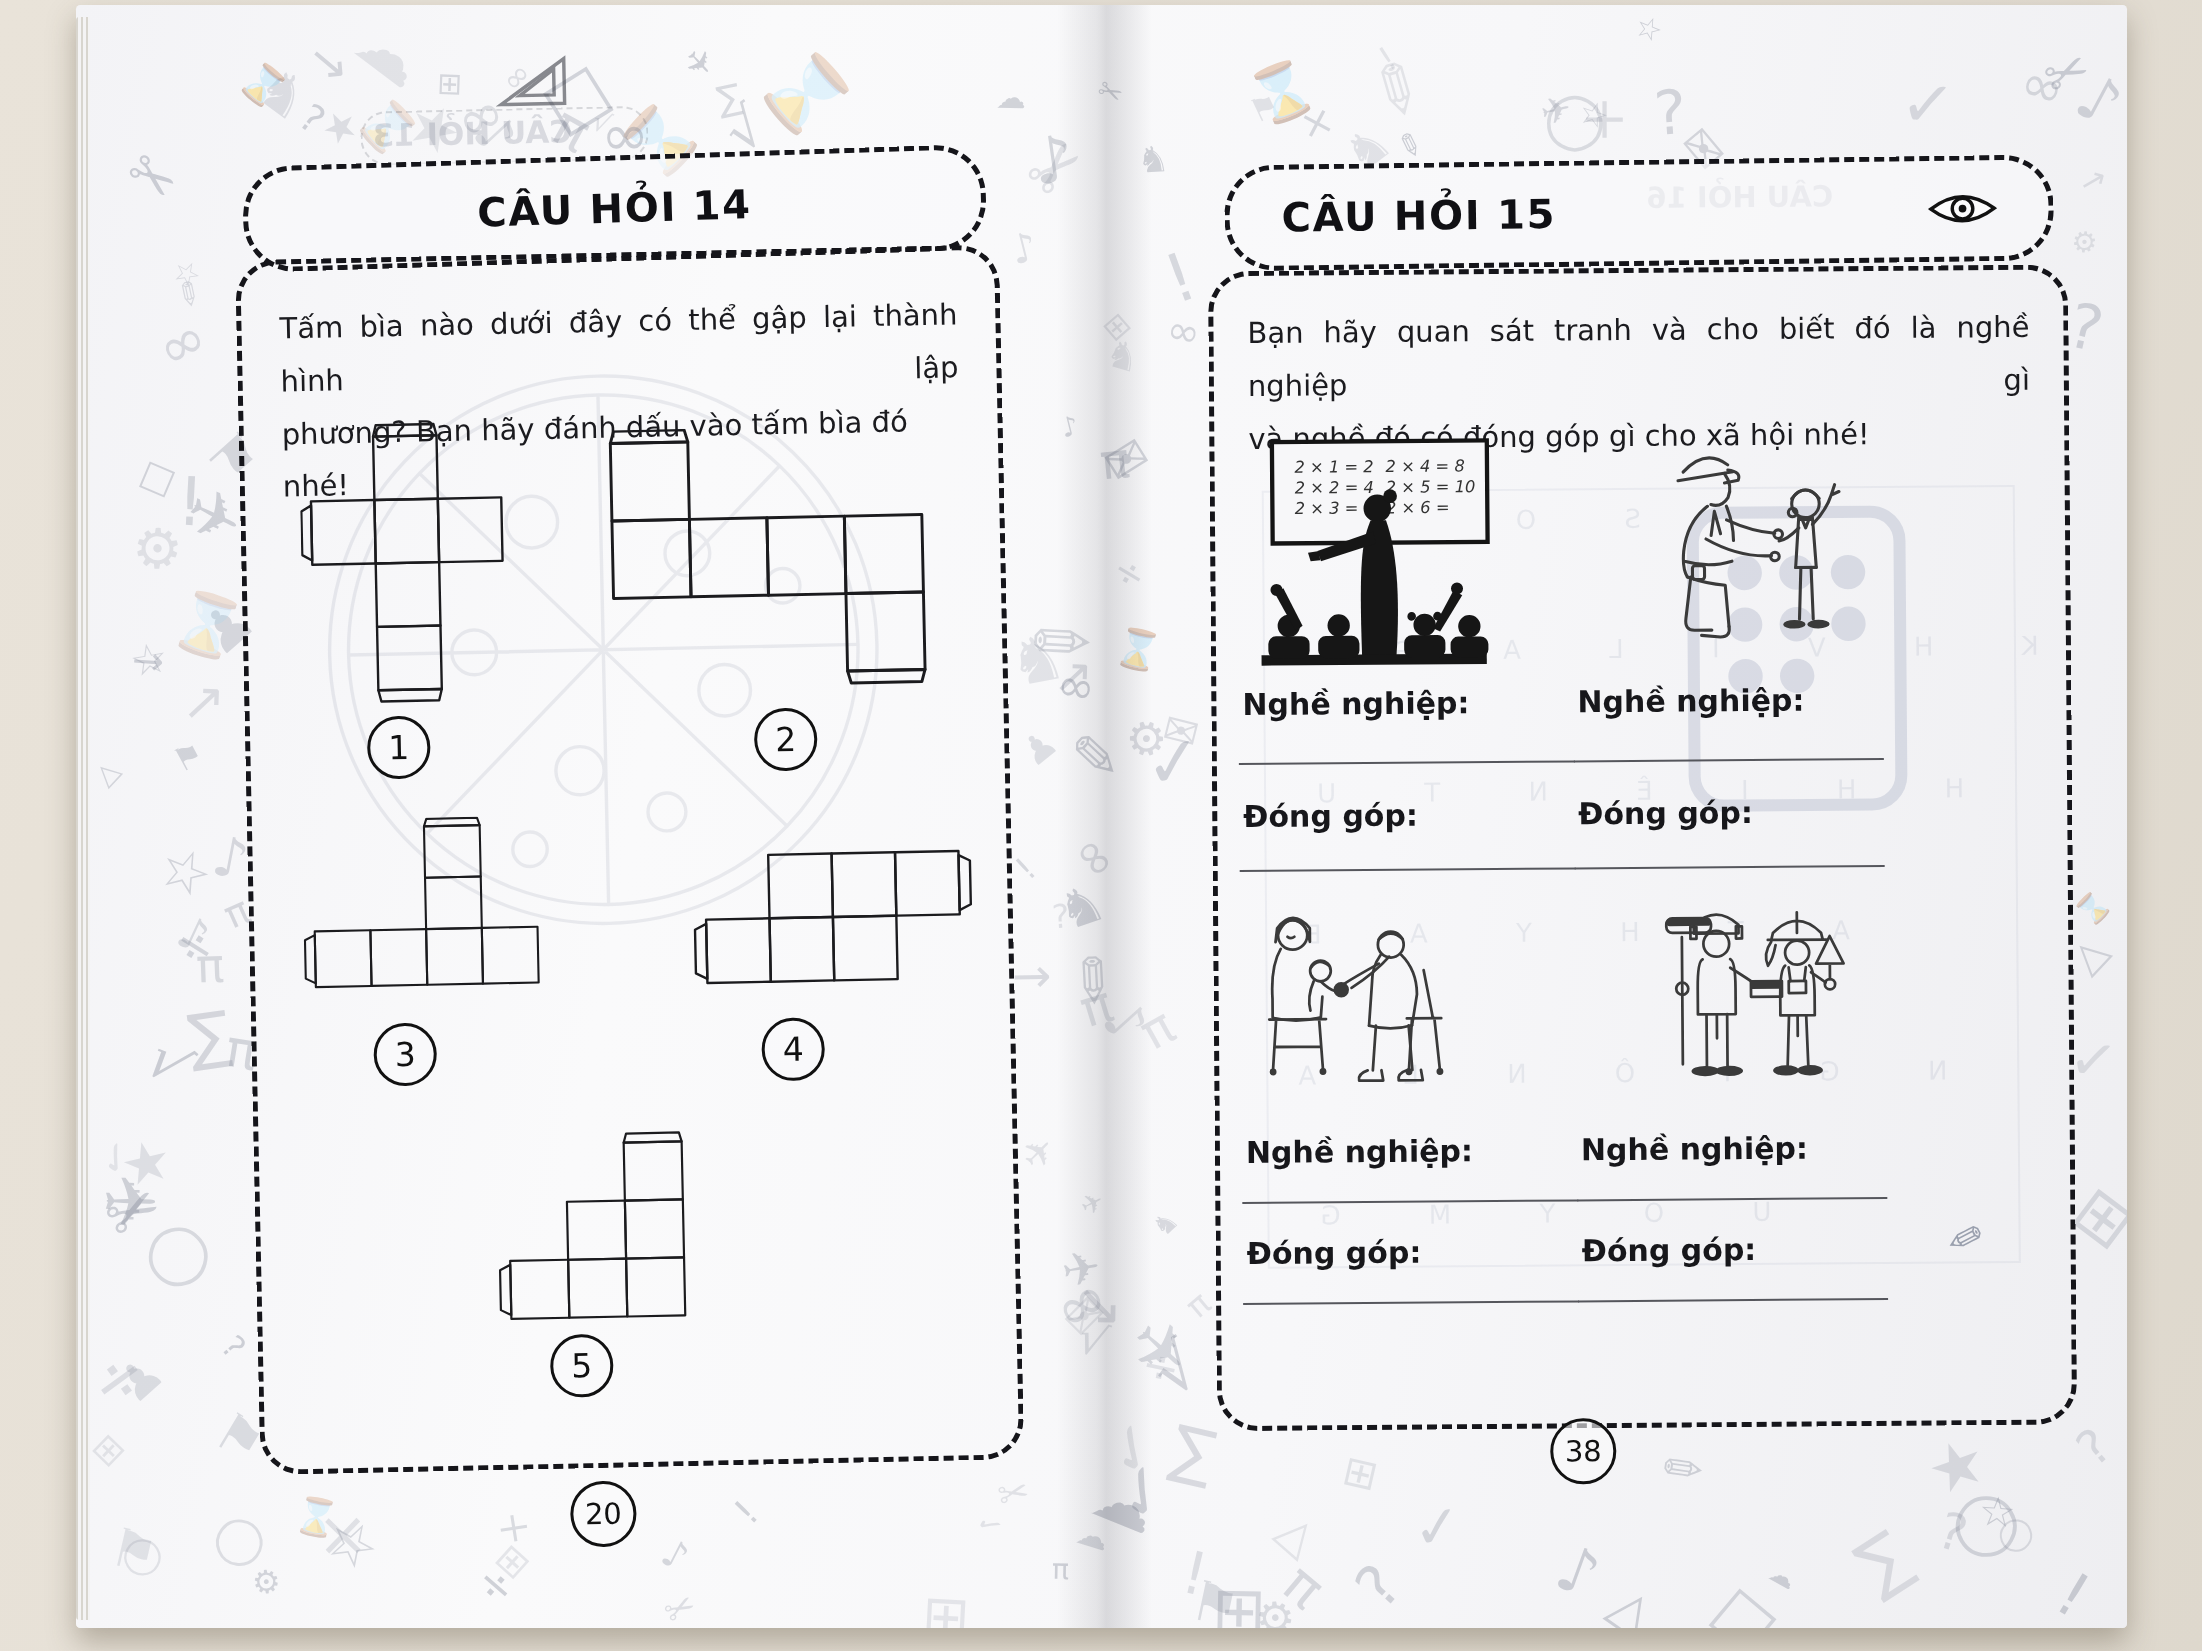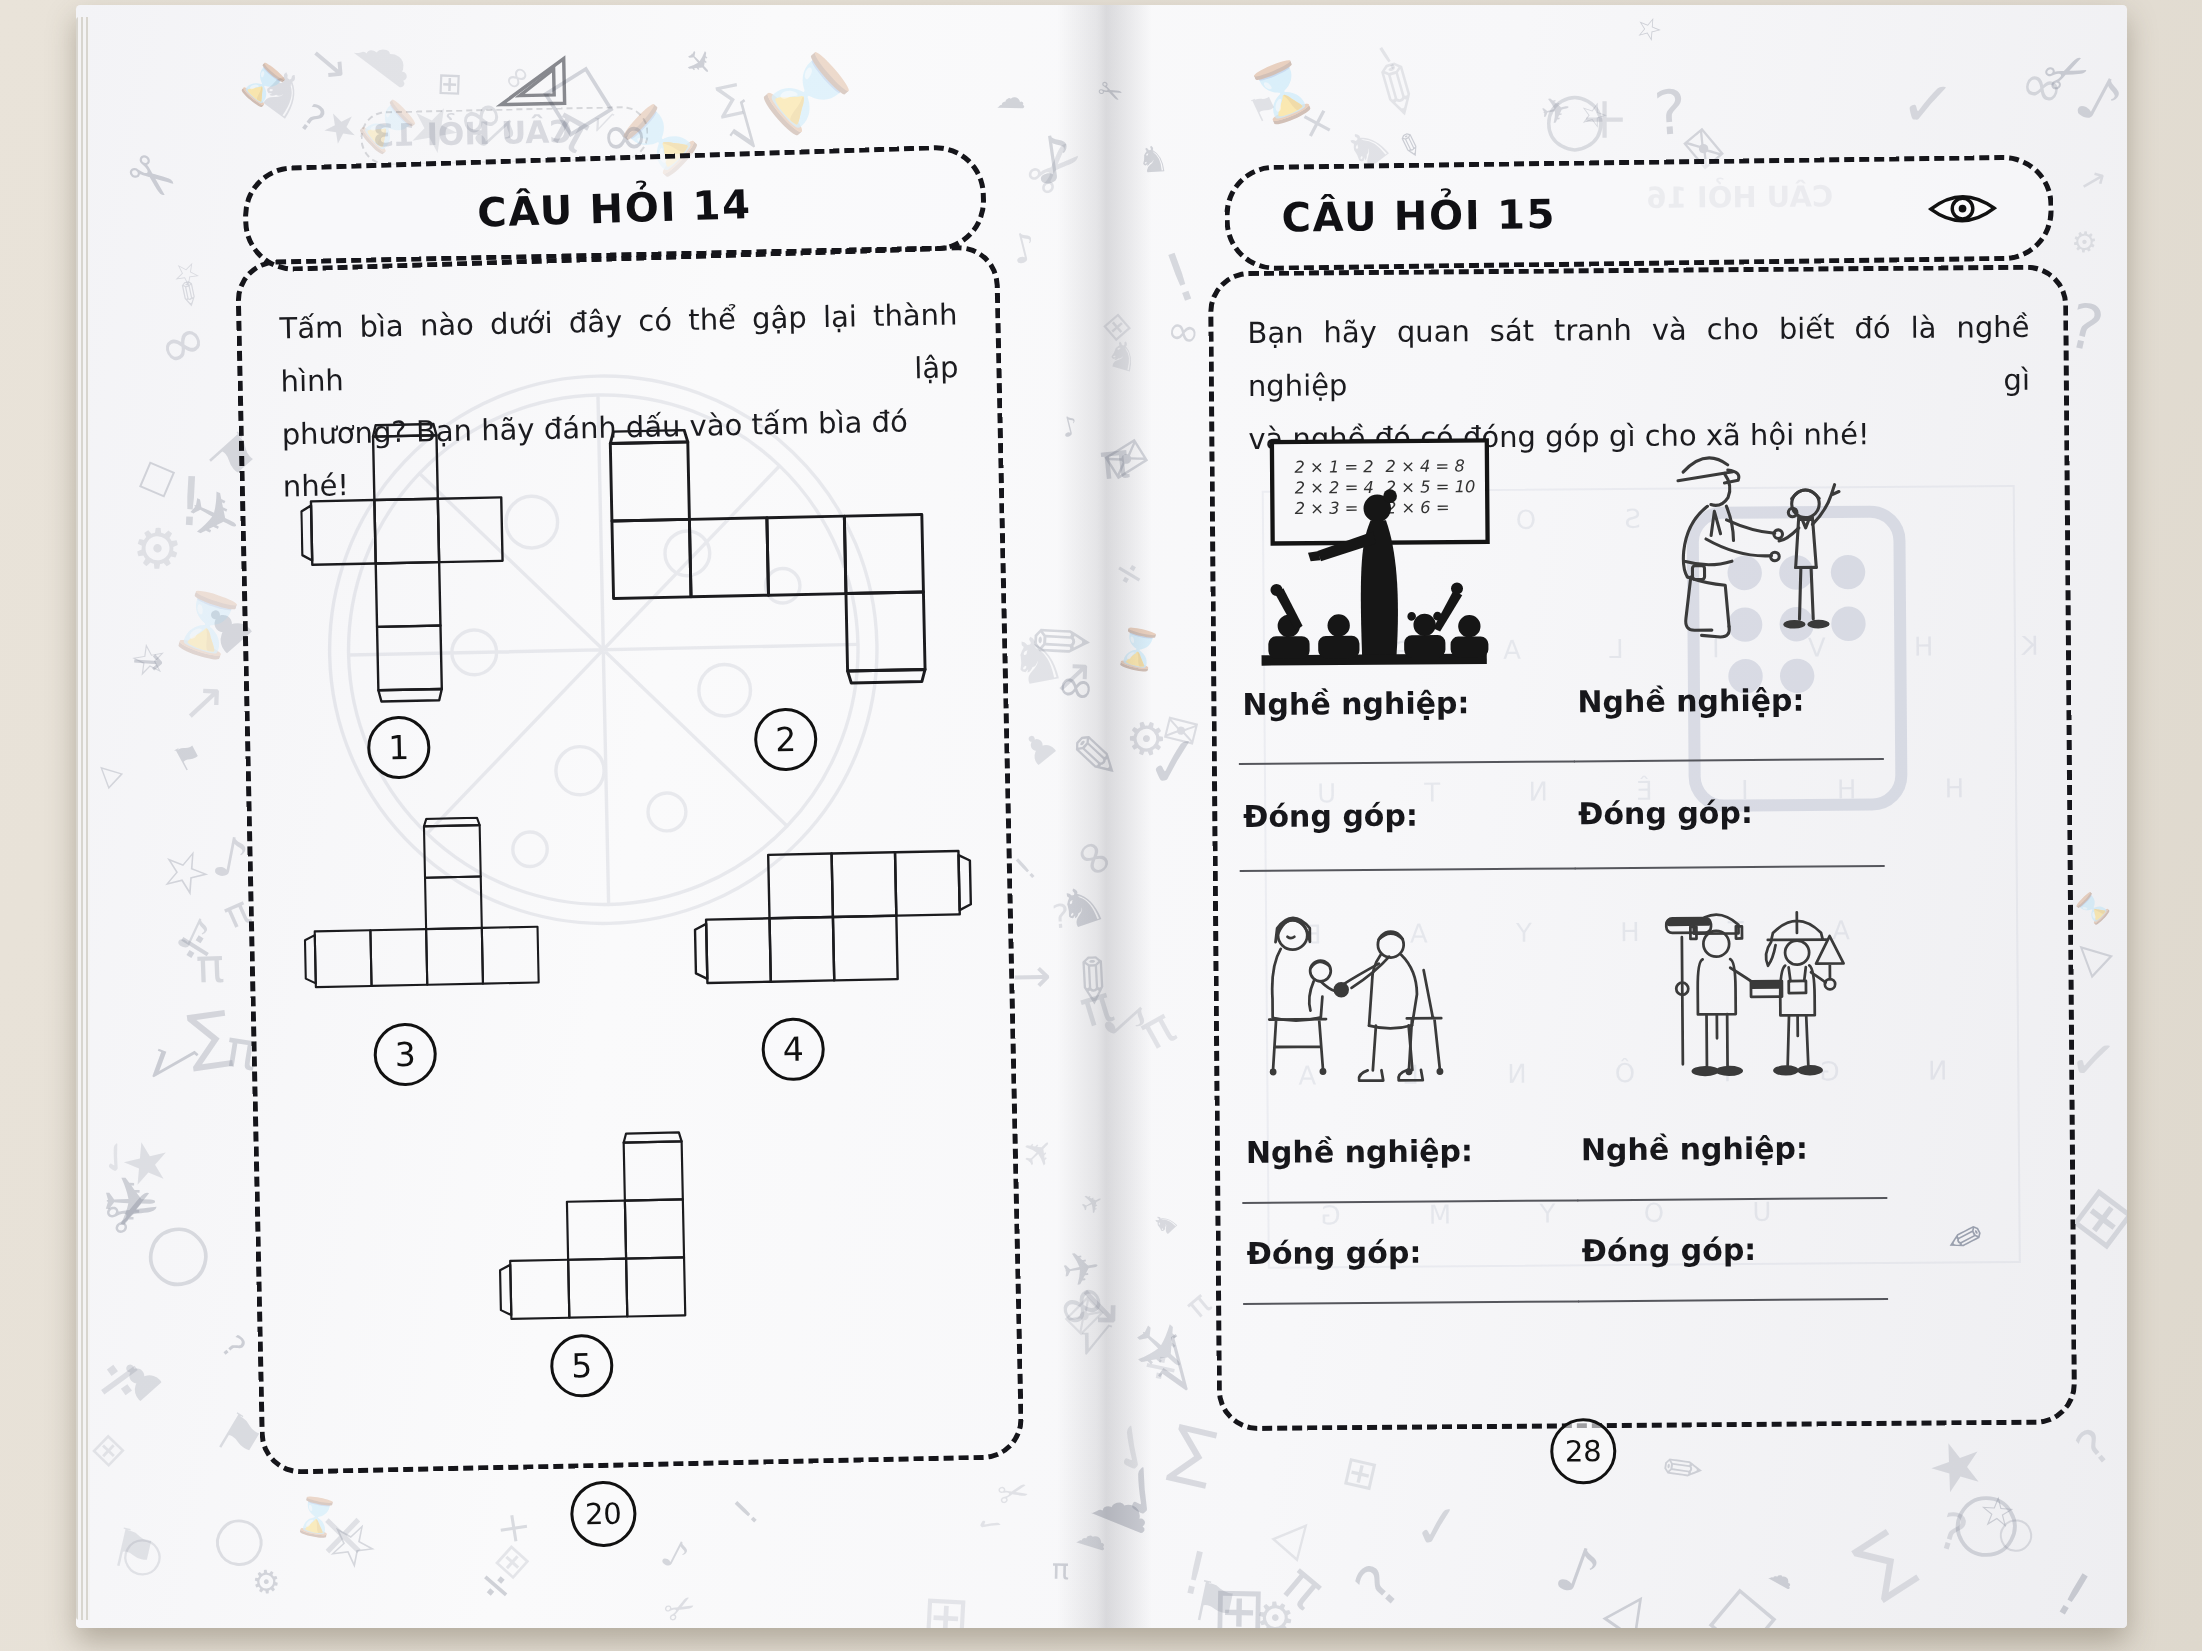--- a/index.html
+++ b/index.html
@@ -537,18 +537,18 @@
 
         <div class="field-label" style="left:361px;top:859px;">Nghề nghiệp:</div>
         <div class="w-line" style="left:357px;top:926px;width:310px;"></div>
         <div class="field-label" style="left:361px;top:960px;">Đóng góp:</div>
         <div class="w-line" style="left:357px;top:1027px;width:310px;"></div>
 
         <div class="pencil" style="left:727px;top:945px;">✎</div>
       </div>
 
       <div class="page-num" style="left:1469px;top:1413px;">
-        <span>28</span>
+        <span>38</span>
       </div>
     </div>
   </div>
 </div>
 
 
 </body></html>

